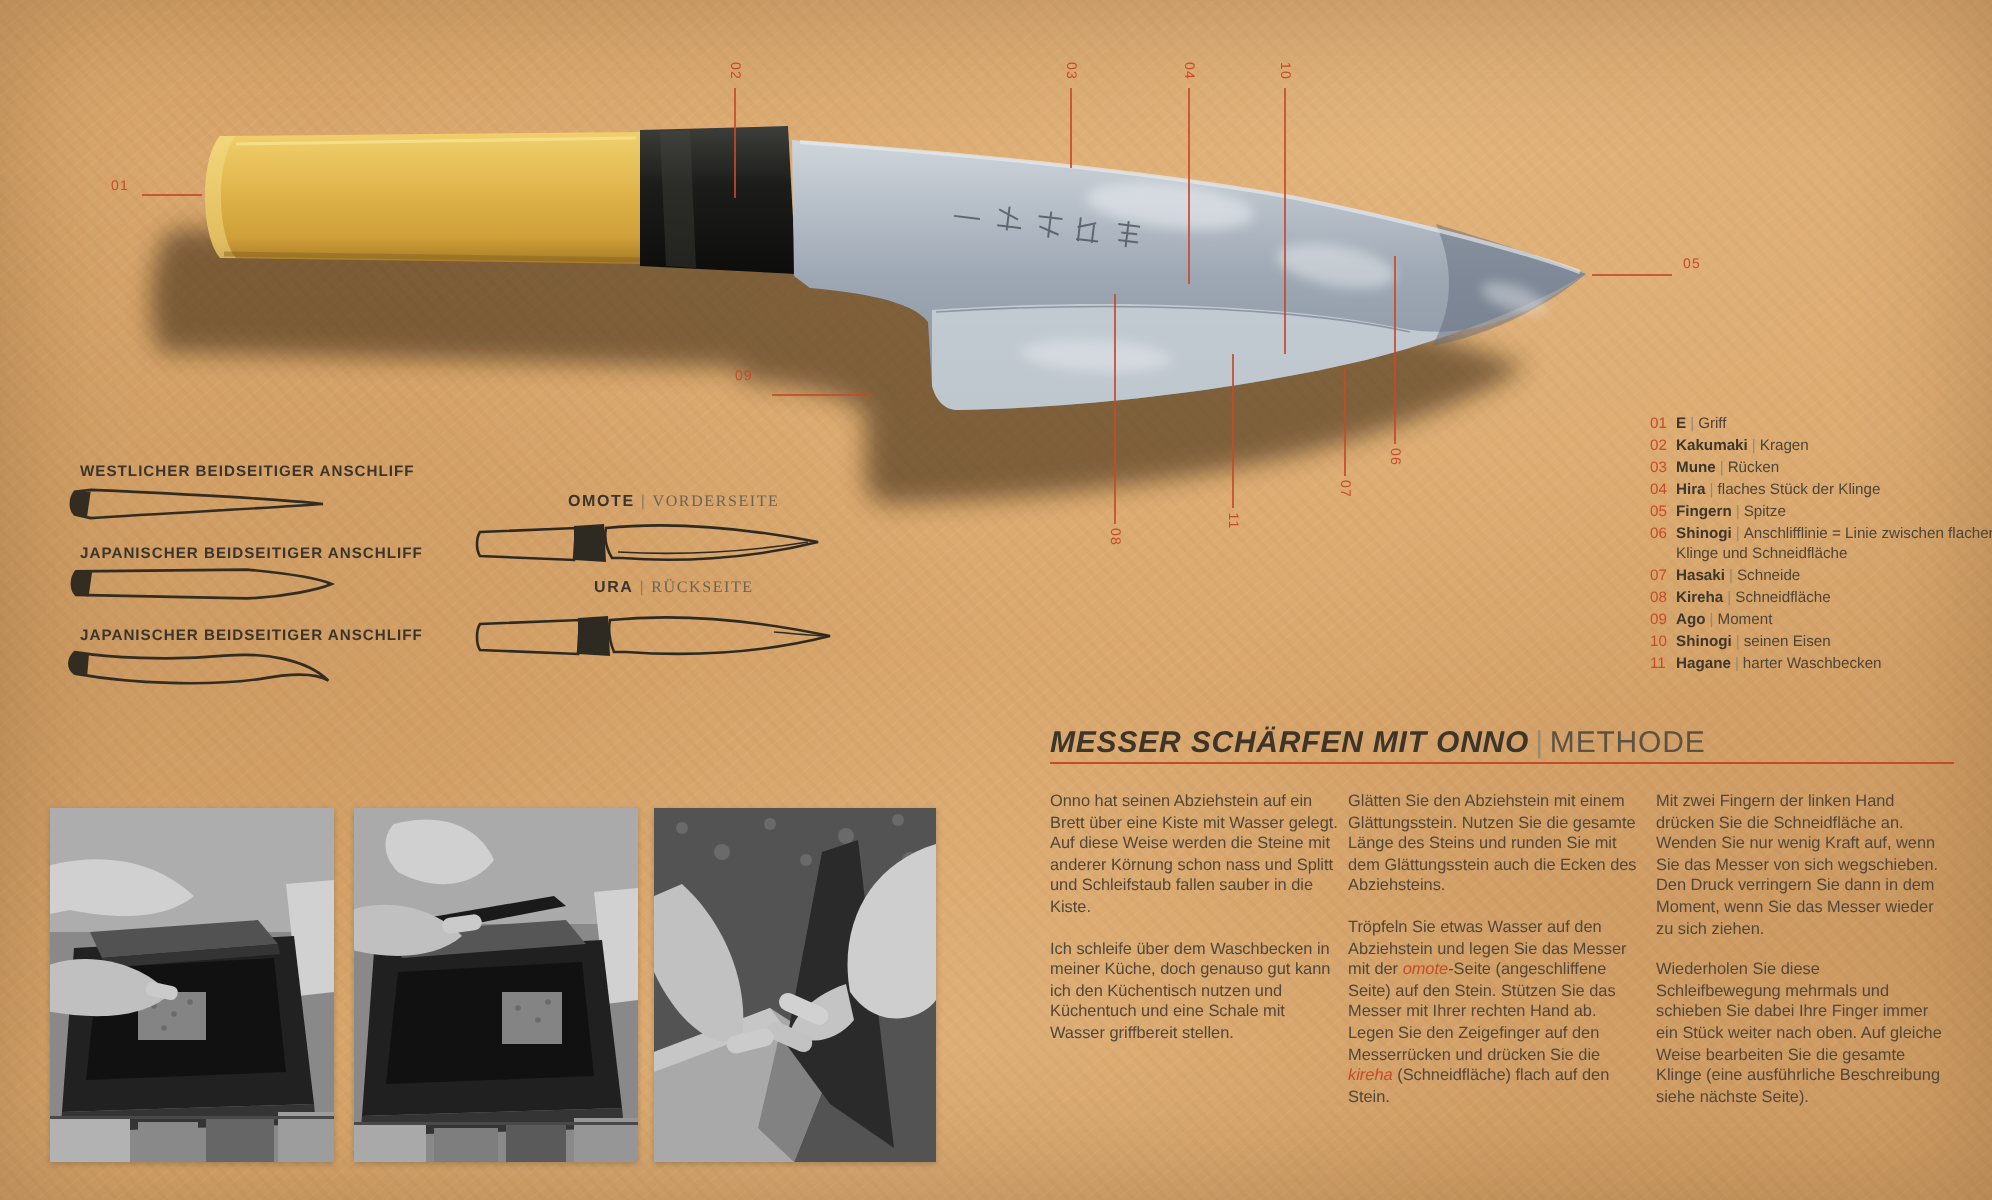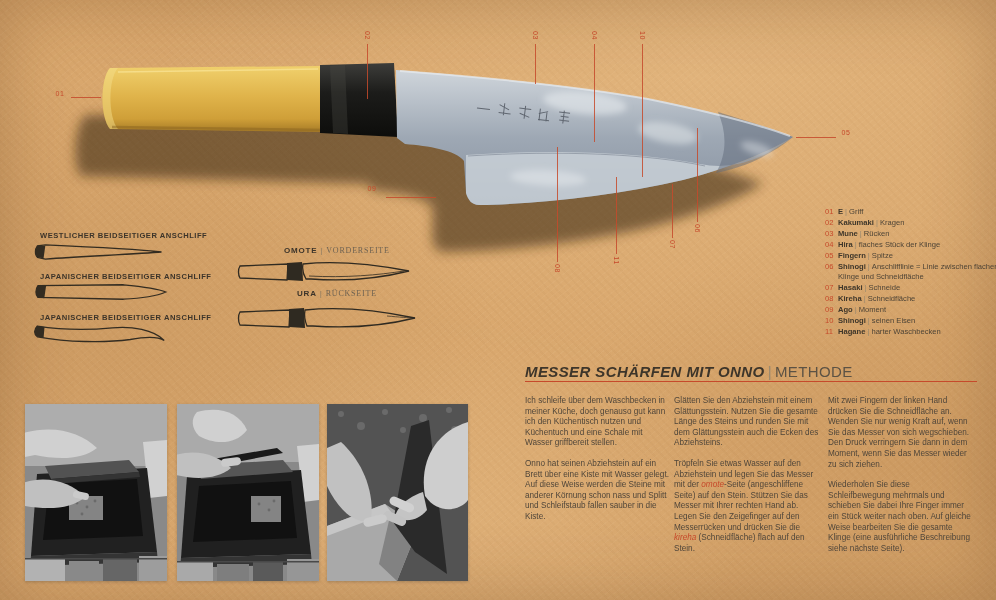--- a/index.html
+++ b/index.html
@@ -235,22 +235,22 @@
     <div class="lg-row">
         <span class="lg-num">11</span>
         <span class="lg-body"><span class="lg-name">Hagane</span><span class="lg-sep">|</span><span>harter Waschbecken</span></span>
       </div>
   </div>
 
   <div class="m-head"><span class="t">MESSER SCHÄRFEN MIT ONNO</span><span class="sep">|</span><span class="s">METHODE</span></div>
   <i class="m-rule"></i>
 
   <div class="mcol mc1">
+    <p>Onno hat seinen Abziehstein auf ein Brett über eine Kiste mit Wasser gelegt. Auf diese Weise werden die Steine mit anderer Körnung schon nass und Splitt und Schleifstaub fallen sauber in die Kiste.</p>
     <p>Ich schleife über dem Waschbecken in meiner Küche, doch genauso gut kann ich den Küchentisch nutzen und Küchentuch und eine Schale mit Wasser griffbereit stellen.</p>
-    <p>Onno hat seinen Abziehstein auf ein Brett über eine Kiste mit Wasser gelegt. Auf diese Weise werden die Steine mit anderer Körnung schon nass und Splitt und Schleifstaub fallen sauber in die Kiste.</p>
   </div>
   <div class="mcol mc2">
     <p>Glätten Sie den Abziehstein mit einem Glättungsstein. Nutzen Sie die gesamte Länge des Steins und runden Sie mit dem Glättungsstein auch die Ecken des Abziehsteins.</p>
     <p><span>Tröpfeln Sie etwas Wasser auf den Abziehstein und legen Sie das Messer mit der </span><span class="red-it">omote</span><span>-Seite (angeschliffene Seite) auf den Stein. Stützen Sie das Messer mit Ihrer rechten Hand ab. Legen Sie den Zeigefinger auf den Messerrücken und drücken Sie die </span><span class="red-it">kireha</span><span> (Schneidfläche) flach auf den Stein.</span></p>
   </div>
   <div class="mcol mc3">
     <p>Mit zwei Fingern der linken Hand drücken Sie die Schneidfläche an. Wenden Sie nur wenig Kraft auf, wenn Sie das Messer von sich wegschieben. Den Druck verringern Sie dann in dem Moment, wenn Sie das Messer wieder zu sich ziehen.</p>
     <p>Wiederholen Sie diese Schleifbewegung mehrmals und schieben Sie dabei Ihre Finger immer ein Stück weiter nach oben. Auf gleiche Weise bearbeiten Sie die gesamte Klinge (eine ausführliche Beschreibung siehe nächste Seite).</p>
   </div>
 

